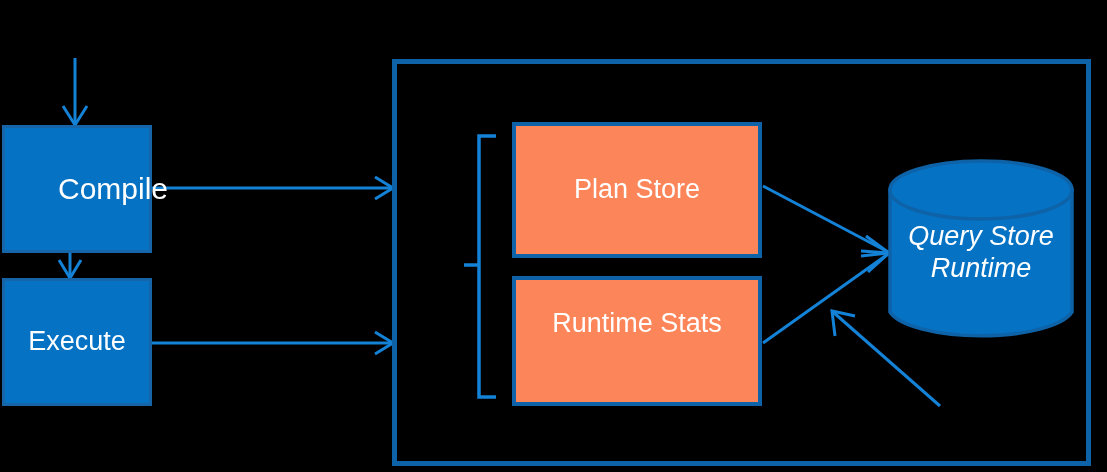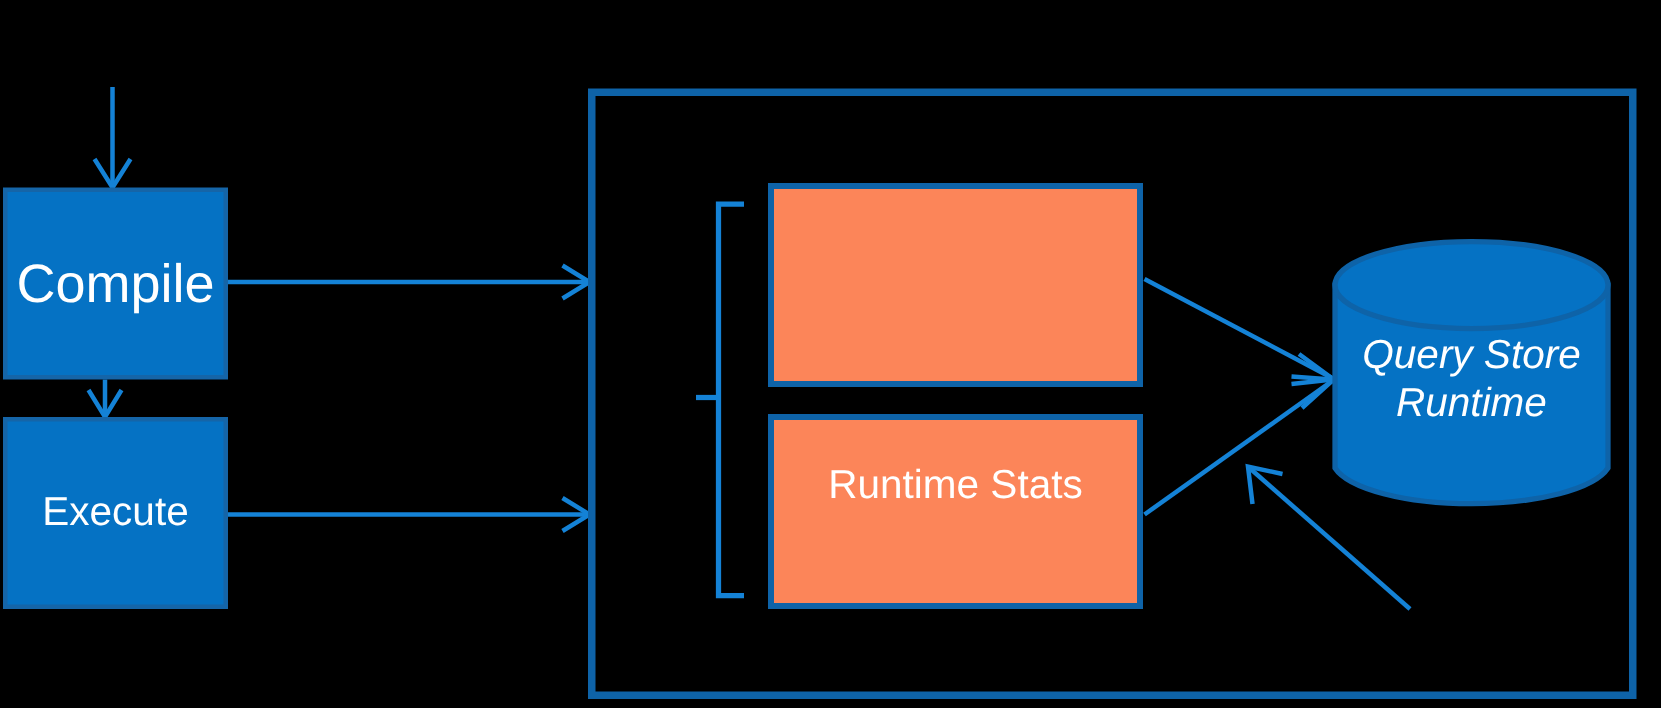--- a/index.html
+++ b/index.html
@@ -27,21 +27,21 @@
     display: flex;
     align-items: center;
     justify-content: center;
     text-align: center;
     color: #FFFFFF;
     font-family: "Liberation Sans", sans-serif;
     font-weight: 400;
     pointer-events: none;
     line-height: 1.18;
   }
-  .lbl-compile   { left: 2px;   top: 125px; width: 150px; height: 128px; font-size: 36px; }
+  .lbl-compile   { left: 2px;   top: 125px; width: 150px; height: 128px; font-size: 30px; padding-left: 36px; }
   .lbl-execute   { left: 2px;   top: 278px; width: 150px; height: 128px; font-size: 27px; text-align: center; }
   .lbl-plan      { left: 512px; top: 122px; width: 250px; height: 136px; font-size: 27px; }
   .lbl-runtime   { left: 512px; top: 276px; width: 250px; height: 96px; font-size: 27px; }
   .lbl-cylinder  { left: 888px; top: 175px; width: 186px; height: 155px; font-size: 27px; font-style: italic; }
 </style>
 </head>
 <body>
 
 <div id="canvas">
 
@@ -107,20 +107,21 @@
                L 1072 190
                Z" fill="#0572C4" stroke="#0E63A8" stroke-width="3.5"></path>
       <ellipse cx="981" cy="190" rx="91" ry="29" fill="#0572C4" stroke="#0E63A8" stroke-width="3.5"></ellipse>
     </g>
   </svg>
 
   <div class="node-label lbl-compile">Compile</div>
 
   <div class="node-label lbl-execute">Execute</div>
 
+  <div class="node-label lbl-plan">Plan Store</div>
 
   <div class="node-label lbl-runtime">Runtime Stats</div>
 
   <div class="node-label lbl-cylinder">
     <span style="display:block">
       <span>Query Store</span><br>
       <span>Runtime</span>
     </span>
   </div>
 

